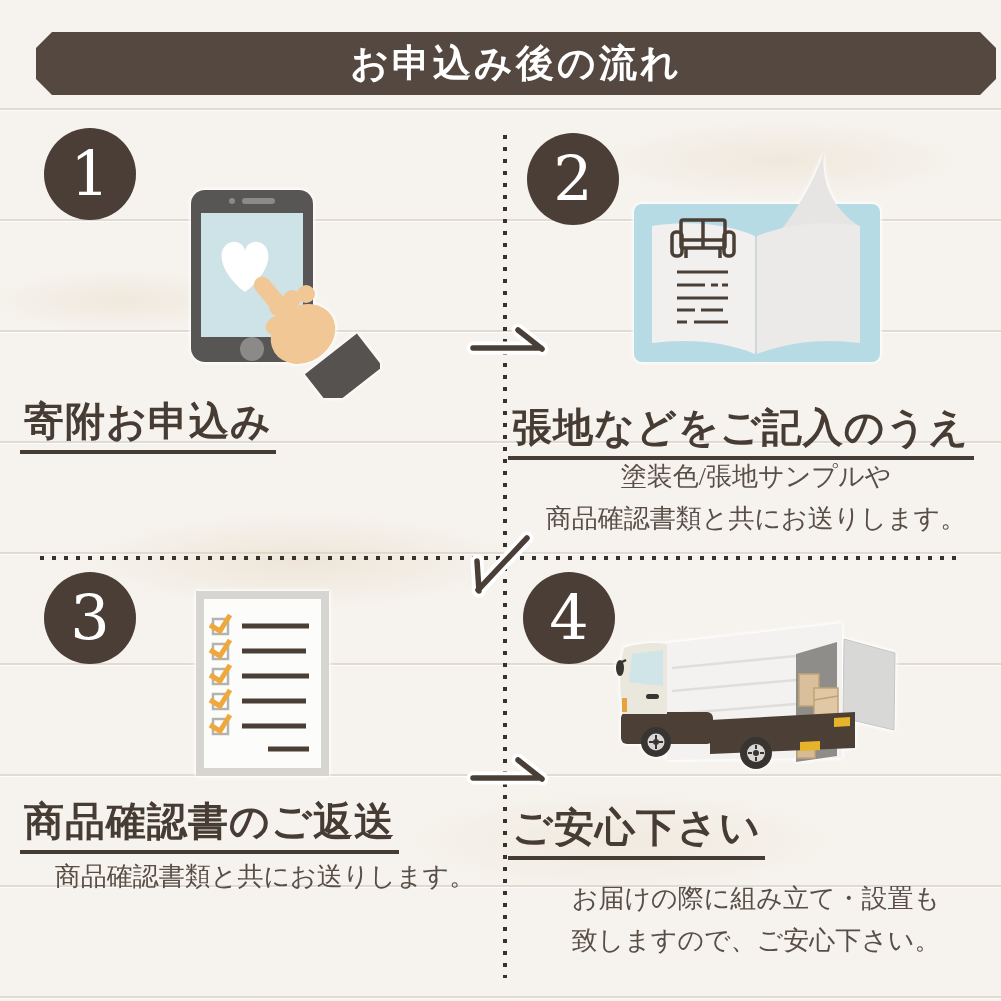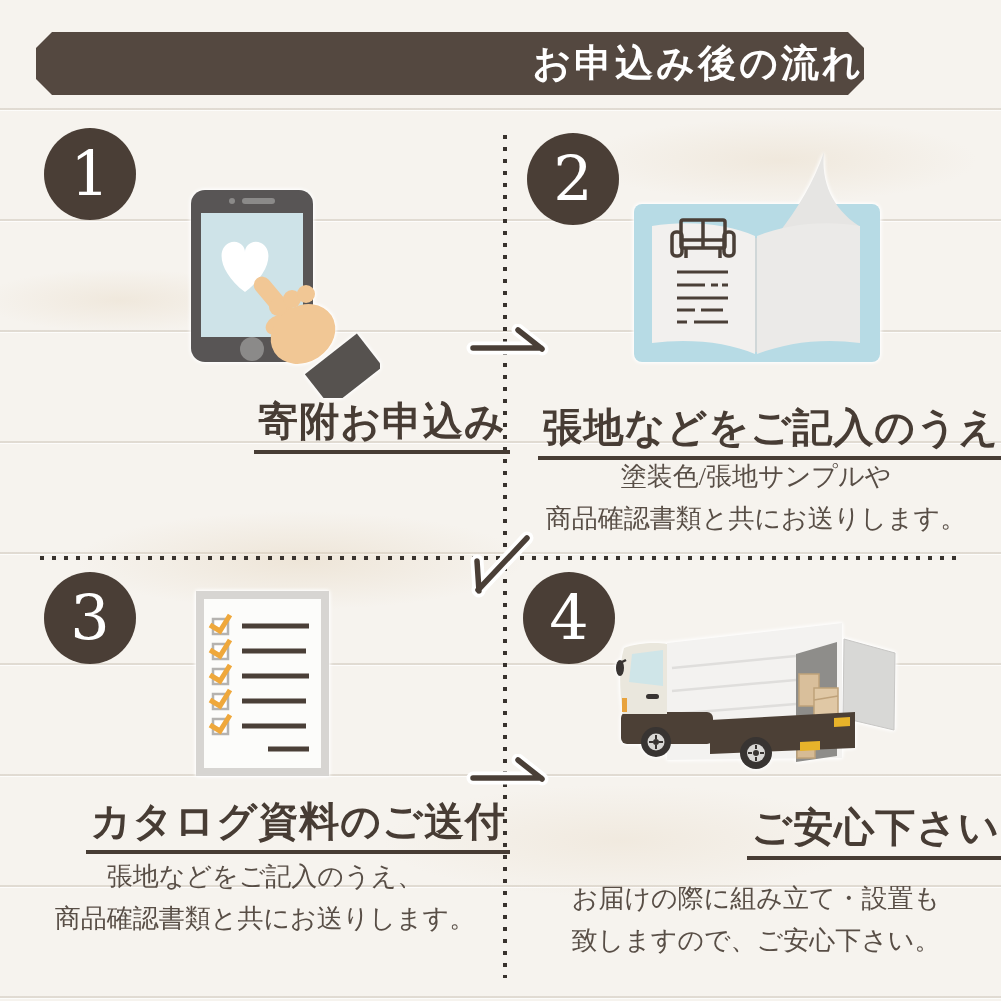--- a/index.html
+++ b/index.html
@@ -11,24 +11,24 @@
       radial-gradient(ellipse 320px 70px at 30% 56%, rgba(225,207,180,.38), transparent 70%),
       radial-gradient(ellipse 280px 60px at 78% 16%, rgba(225,207,180,.30), transparent 70%),
       radial-gradient(ellipse 340px 80px at 62% 84%, rgba(225,207,180,.26), transparent 70%),
       radial-gradient(ellipse 200px 45px at 12% 30%, rgba(225,207,180,.30), transparent 70%),
       repeating-linear-gradient(to bottom,
         transparent 0 108px,
         rgba(175,163,146,.30) 108px 110px,
         rgba(255,255,255,.75) 110px 111px);
   }
   .header{
-    position:absolute;left:36px;top:32px;width:828px;height:63px;
+    position:absolute;left:36px;top:32px;width:960px;height:63px;
     background:var(--header-bg,#544840);
     clip-path:polygon(16px 0,calc(100% - 16px) 0,100% 16px,100% calc(100% - 16px),calc(100% - 16px) 100%,16px 100%,0 calc(100% - 16px),0 16px);
-    display:flex;align-items:center;justify-content:flex-end;
+    display:flex;align-items:center;justify-content:center;
   }
   .header span{color:#fff;font-size:38px;font-weight:900;letter-spacing:3px;}
   .badge{
     position:absolute;width:92px;height:92px;border-radius:50%;
     background:var(--circle-bg,#4a3e36);color:#fff;
     display:flex;align-items:center;justify-content:center;
     font-family:"DejaVu Serif",serif;font-size:62px;line-height:1;
   }
   .badge-1{left:44px;top:128px}
   .badge-2{left:527px;top:133px}
@@ -37,21 +37,21 @@
   .icon{position:absolute;filter:drop-shadow(0 0 2px rgba(255,255,255,.95)) drop-shadow(0 0 1px rgba(255,255,255,.9));}
   .phone-icon{left:185px;top:186px;}
   .book-icon{left:628px;top:146px;}
   .checklist-icon{left:196px;top:591px;}
   .truck-icon{left:606px;top:612px;}
   .arrow{position:absolute;}
   .arrow-1{left:466px;top:324px;}
   .arrow-2{left:448px;top:528px;}
   .arrow-3{left:466px;top:754px;}
   .step-title{
-    position:absolute;text-align:right;color:var(--title-text,#473c34);
+    position:absolute;text-align:left;color:var(--title-text,#473c34);
     font-size:40px;font-weight:900;letter-spacing:1px;
   }
   .step-title span{border-bottom:4px solid currentColor;padding:0 4px 7px 4px;}
   .title-1{left:20px;top:394px;width:490px;}
   .title-2{left:508px;top:400px;width:496px;}
   .title-3{left:20px;top:794px;width:490px;}
   .title-4{left:508px;top:800px;width:496px;}
   .step-desc{
     position:absolute;text-align:center;color:var(--body-text,#584e46);
     font-family:"Liberation Serif",serif;font-size:26px;line-height:42px;
@@ -190,24 +190,23 @@
           <line x1="46" y1="35" x2="113" y2="35"></line>
           <line x1="46" y1="60" x2="110" y2="60"></line>
           <line x1="46" y1="85" x2="113" y2="85"></line>
           <line x1="46" y1="110" x2="110" y2="110"></line>
           <line x1="46" y1="135" x2="110" y2="135"></line>
           <line x1="72" y1="158" x2="113" y2="158"></line>
         </g>
       </g>
     </svg>
     <div class="step-title title-3">
-      <span>カタログ資料のご送付</span>
+      <span>商品確認書のご返送</span>
     </div>
     <div class="step-desc desc-3">
-      <div>張地などをご記入のうえ、</div>
       <div>商品確認書類と共にお送りします。</div>
     </div>
   </section>
 
   <section>
     <div class="badge badge-4">
       <span>4</span>
     </div>
     <svg class="icon truck-icon" width="300" height="185" viewBox="0 0 300 185">
       <polygon points="238,27 289,41 288,118 237,106" fill="#d8d8d6" stroke="#c7c6c4" stroke-width="1"></polygon>

